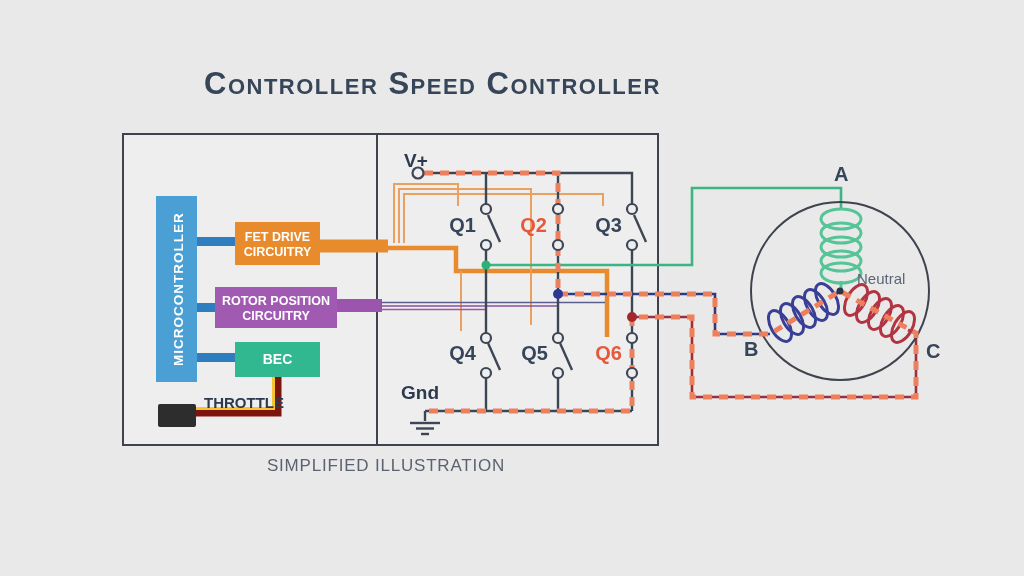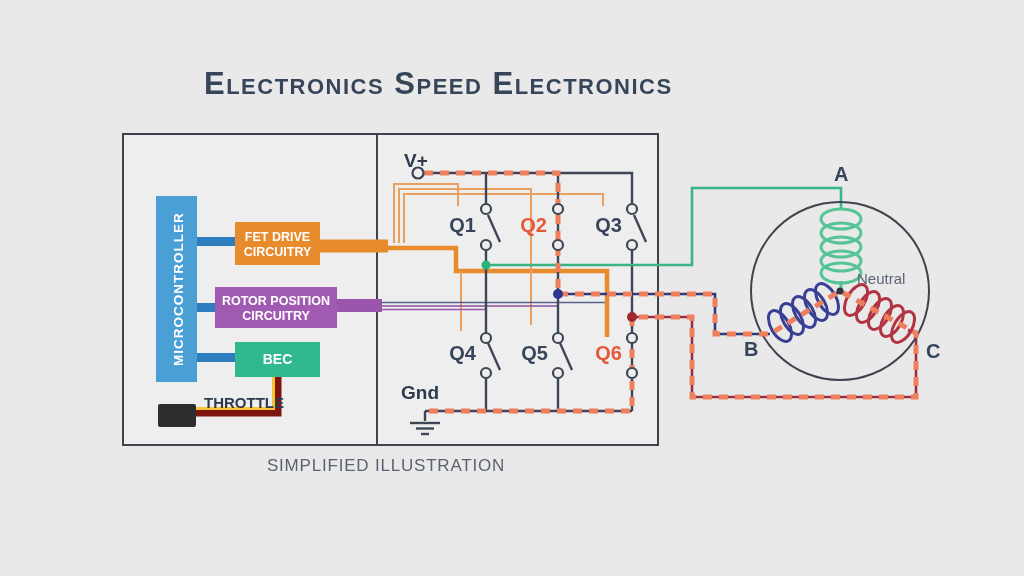--- a/index.html
+++ b/index.html
@@ -28,21 +28,21 @@
   .coil-a{stroke:#55c496;stroke-width:3;fill:none;}
   .coil-b{stroke:#3a3f96;stroke-width:3;fill:none;}
   .coil-c{stroke:#b23442;stroke-width:3;fill:none;}
   .dash{stroke:#ee7f5c;stroke-width:5;fill:none;stroke-dasharray:9 7;}
 </style>
 </head>
 <body>
 
 <div class="stage">
 
-  <div class="title">Electronics Speed Electronics</div>
+  <div class="title">Controller Speed Controller</div>
 
   <svg width="1024" height="576" viewBox="0 0 1024 576">
 
     <rect class="boxline" x="123" y="134" width="254" height="311"></rect>
     <rect class="boxline" x="377" y="134" width="281" height="311"></rect>
 
     <g>
       <rect x="156" y="196" width="41" height="186" fill="#4a9fd5"></rect>
       <text x="183" y="289" transform="rotate(-90 183 289)" text-anchor="middle" style="font-size:13.5px;font-weight:bold;fill:#fff;letter-spacing:1px">MICROCONTROLLER</text>
     </g>

